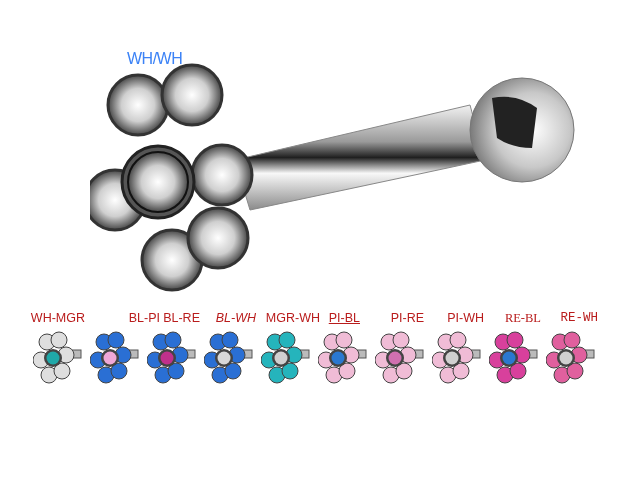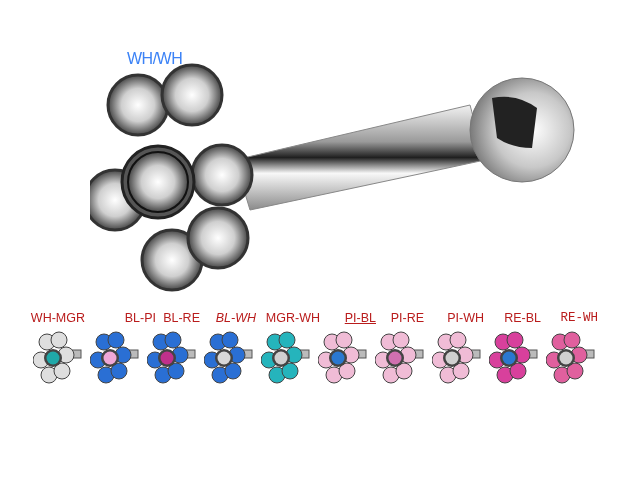--- a/index.html
+++ b/index.html
@@ -60,21 +60,21 @@
       <rect x="30" y="20" width="18" height="8" fill="#bbb" stroke="#555"></rect>
       <circle cx="14" cy="12" r="8" fill="#dedede" stroke="#444" stroke-width="1"></circle>
       <circle cx="26" cy="10" r="8" fill="#dedede" stroke="#444" stroke-width="1"></circle>
       <circle cx="33" cy="25" r="8" fill="#dedede" stroke="#444" stroke-width="1"></circle>
       <circle cx="8" cy="30" r="8" fill="#dedede" stroke="#444" stroke-width="1"></circle>
       <circle cx="16" cy="45" r="8" fill="#dedede" stroke="#444" stroke-width="1"></circle>
       <circle cx="29" cy="41" r="8" fill="#dedede" stroke="#444" stroke-width="1"></circle>
       <circle cx="20" cy="28" r="9" fill="#444"></circle>
       <circle cx="20" cy="28" r="6.5" fill="#1fa8a8"></circle>
     </svg>
-    <div class="variant-label" style="left: 96px;">BL-PI</div>
+    <div class="variant-label" style="left: 76px; padding-left: 24px;">BL-PI</div>
     <svg class="variant-thumb" viewBox="0 0 50 58" style="left: 90px;">
       <rect x="30" y="20" width="18" height="8" fill="#bbb" stroke="#555"></rect>
       <circle cx="14" cy="12" r="8" fill="#2a6fd4" stroke="#444" stroke-width="1"></circle>
       <circle cx="26" cy="10" r="8" fill="#2a6fd4" stroke="#444" stroke-width="1"></circle>
       <circle cx="33" cy="25" r="8" fill="#2a6fd4" stroke="#444" stroke-width="1"></circle>
       <circle cx="8" cy="30" r="8" fill="#2a6fd4" stroke="#444" stroke-width="1"></circle>
       <circle cx="16" cy="45" r="8" fill="#2a6fd4" stroke="#444" stroke-width="1"></circle>
       <circle cx="29" cy="41" r="8" fill="#2a6fd4" stroke="#444" stroke-width="1"></circle>
       <circle cx="20" cy="28" r="9" fill="#444"></circle>
       <circle cx="20" cy="28" r="6.5" fill="#f0a8d8"></circle>
@@ -108,21 +108,21 @@
       <rect x="30" y="20" width="18" height="8" fill="#bbb" stroke="#555"></rect>
       <circle cx="14" cy="12" r="8" fill="#25b4bc" stroke="#444" stroke-width="1"></circle>
       <circle cx="26" cy="10" r="8" fill="#25b4bc" stroke="#444" stroke-width="1"></circle>
       <circle cx="33" cy="25" r="8" fill="#25b4bc" stroke="#444" stroke-width="1"></circle>
       <circle cx="8" cy="30" r="8" fill="#25b4bc" stroke="#444" stroke-width="1"></circle>
       <circle cx="16" cy="45" r="8" fill="#25b4bc" stroke="#444" stroke-width="1"></circle>
       <circle cx="29" cy="41" r="8" fill="#25b4bc" stroke="#444" stroke-width="1"></circle>
       <circle cx="20" cy="28" r="9" fill="#444"></circle>
       <circle cx="20" cy="28" r="6.5" fill="#d0d0d0"></circle>
     </svg>
-    <div class="variant-label" style="left: 316px; text-decoration: underline;">PI-BL</div>
+    <div class="variant-label" style="left: 300px; text-decoration: underline;">PI-BL</div>
     <svg class="variant-thumb" viewBox="0 0 50 58" style="left: 318px;">
       <rect x="30" y="20" width="18" height="8" fill="#bbb" stroke="#555"></rect>
       <circle cx="14" cy="12" r="8" fill="#f0bcd6" stroke="#444" stroke-width="1"></circle>
       <circle cx="26" cy="10" r="8" fill="#f0bcd6" stroke="#444" stroke-width="1"></circle>
       <circle cx="33" cy="25" r="8" fill="#f0bcd6" stroke="#444" stroke-width="1"></circle>
       <circle cx="8" cy="30" r="8" fill="#f0bcd6" stroke="#444" stroke-width="1"></circle>
       <circle cx="16" cy="45" r="8" fill="#f0bcd6" stroke="#444" stroke-width="1"></circle>
       <circle cx="29" cy="41" r="8" fill="#f0bcd6" stroke="#444" stroke-width="1"></circle>
       <circle cx="20" cy="28" r="9" fill="#444"></circle>
       <circle cx="20" cy="28" r="6.5" fill="#2a78d0"></circle>
@@ -144,21 +144,21 @@
       <rect x="30" y="20" width="18" height="8" fill="#bbb" stroke="#555"></rect>
       <circle cx="14" cy="12" r="8" fill="#f0bcd6" stroke="#444" stroke-width="1"></circle>
       <circle cx="26" cy="10" r="8" fill="#f0bcd6" stroke="#444" stroke-width="1"></circle>
       <circle cx="33" cy="25" r="8" fill="#f0bcd6" stroke="#444" stroke-width="1"></circle>
       <circle cx="8" cy="30" r="8" fill="#f0bcd6" stroke="#444" stroke-width="1"></circle>
       <circle cx="16" cy="45" r="8" fill="#f0bcd6" stroke="#444" stroke-width="1"></circle>
       <circle cx="29" cy="41" r="8" fill="#f0bcd6" stroke="#444" stroke-width="1"></circle>
       <circle cx="20" cy="28" r="9" fill="#444"></circle>
       <circle cx="20" cy="28" r="6.5" fill="#d0d0d0"></circle>
     </svg>
-    <div class="variant-label" style="left: 481px;">RE-BL</div>
+    <div class="variant-label" style="left: 481px; font-family: Liberation Serif, serif;">RE-BL</div>
     <svg class="variant-thumb" viewBox="0 0 50 58" style="left: 489px;">
       <rect x="30" y="20" width="18" height="8" fill="#bbb" stroke="#555"></rect>
       <circle cx="14" cy="12" r="8" fill="#d8409c" stroke="#444" stroke-width="1"></circle>
       <circle cx="26" cy="10" r="8" fill="#d8409c" stroke="#444" stroke-width="1"></circle>
       <circle cx="33" cy="25" r="8" fill="#d8409c" stroke="#444" stroke-width="1"></circle>
       <circle cx="8" cy="30" r="8" fill="#d8409c" stroke="#444" stroke-width="1"></circle>
       <circle cx="16" cy="45" r="8" fill="#d8409c" stroke="#444" stroke-width="1"></circle>
       <circle cx="29" cy="41" r="8" fill="#d8409c" stroke="#444" stroke-width="1"></circle>
       <circle cx="20" cy="28" r="9" fill="#444"></circle>
       <circle cx="20" cy="28" r="6.5" fill="#2a78d0"></circle>

